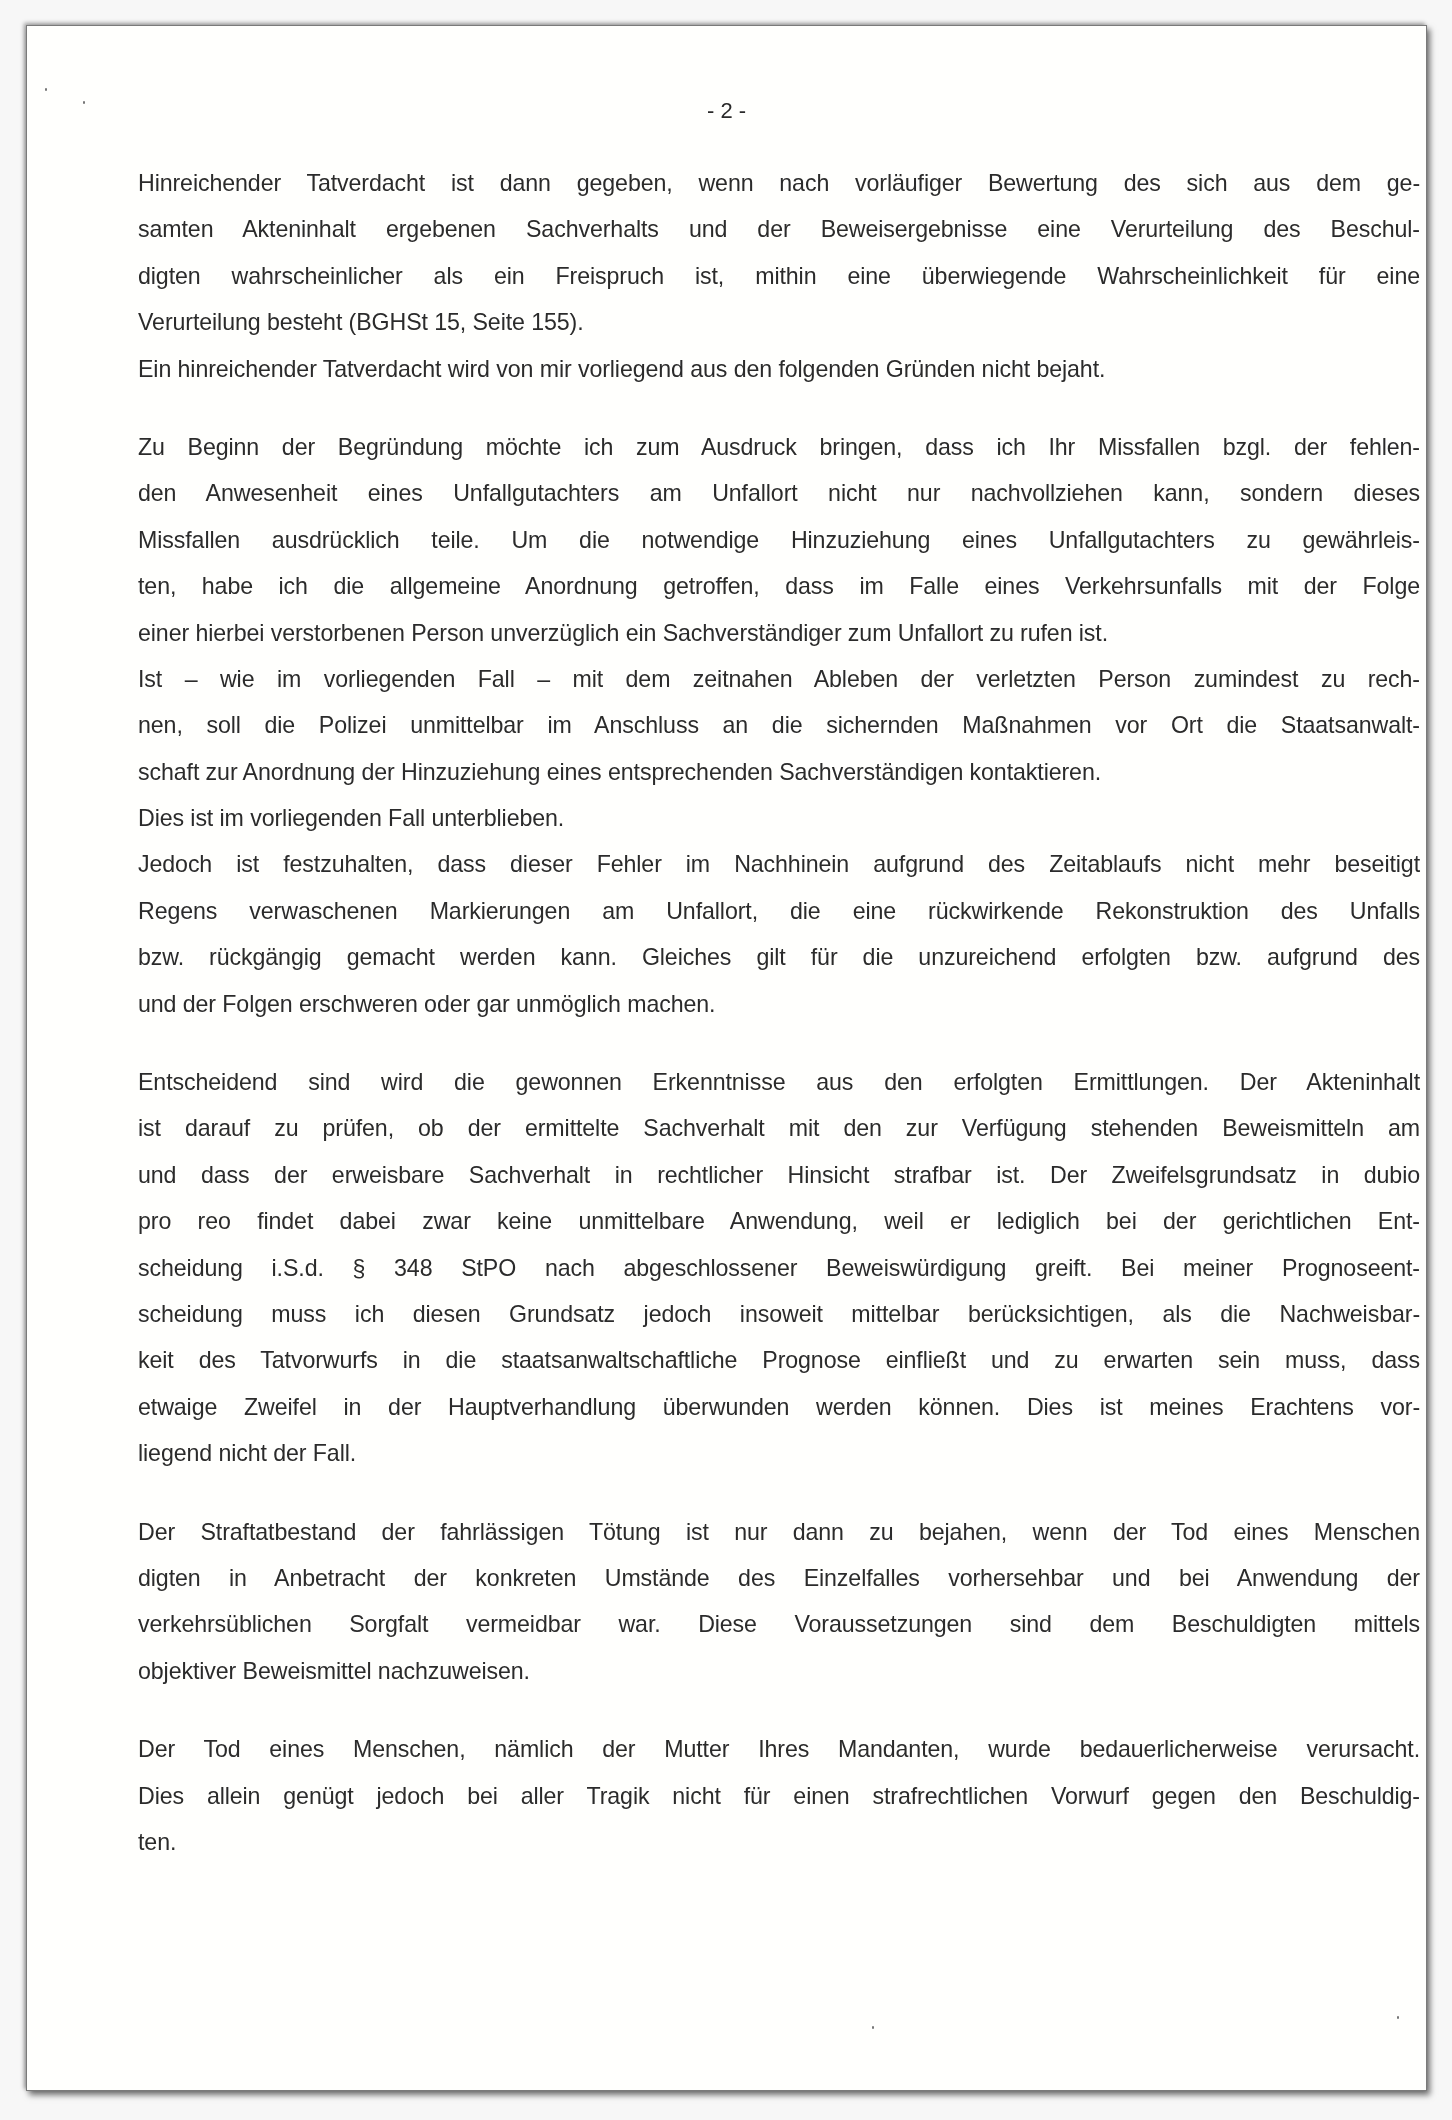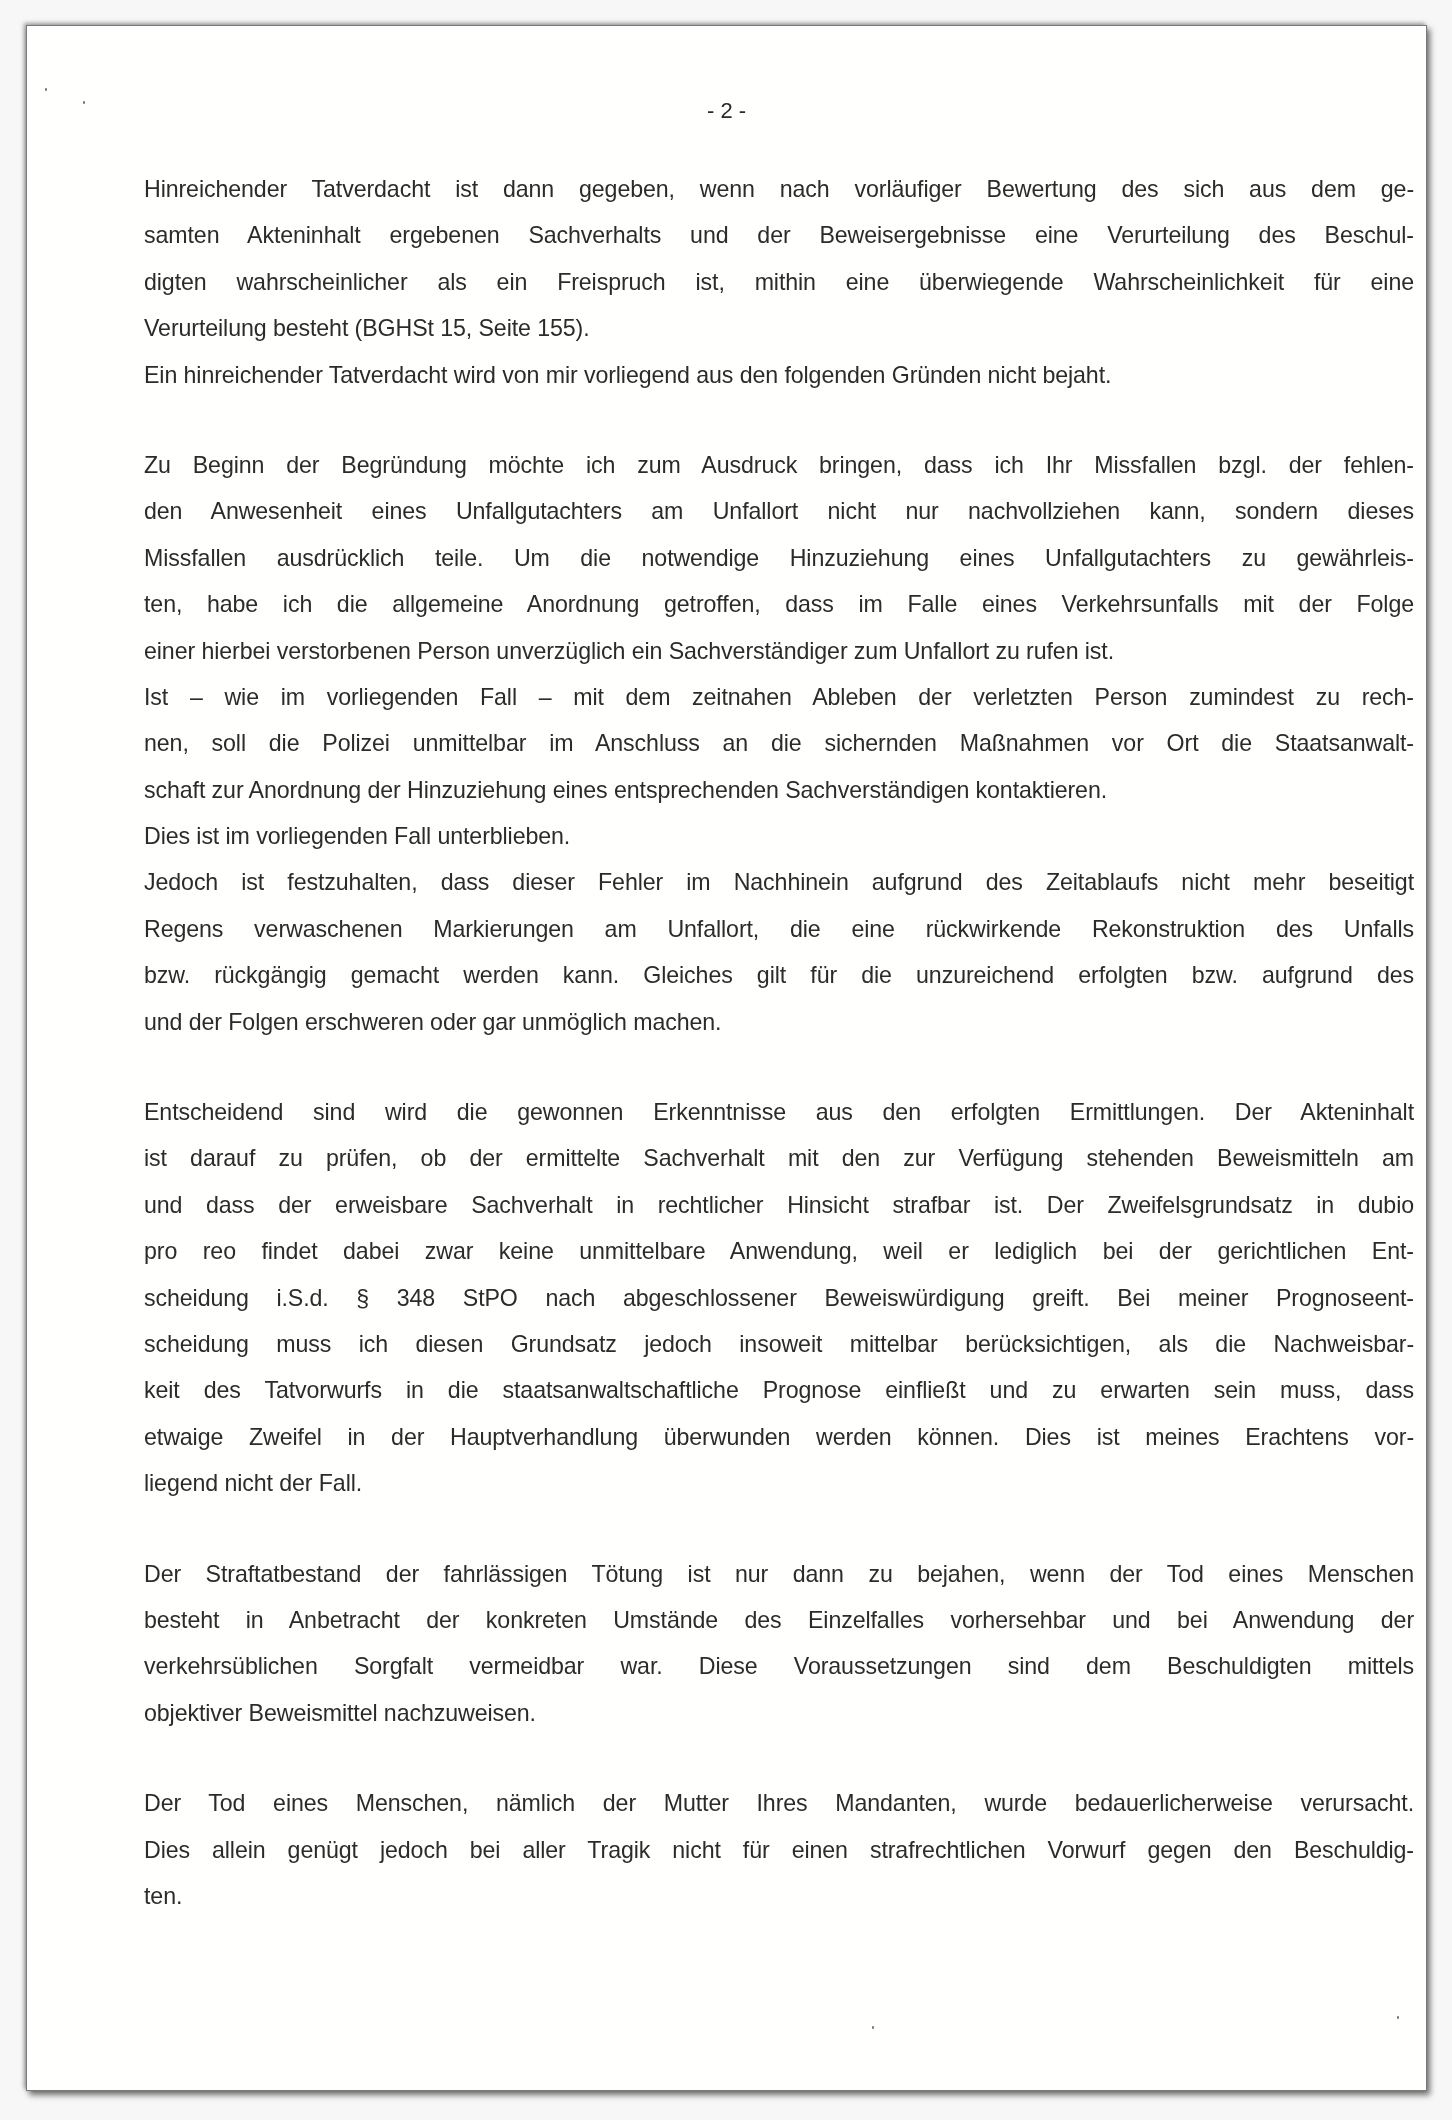--- a/index.html
+++ b/index.html
@@ -39,21 +39,21 @@
       left: 107px;
       top: 130px;
       width: 1290px;
       font-family: "Liberation Sans", sans-serif;
       font-size: 23.2px;
       color: #2b2b2b;
       line-height: 46.4px;
       letter-spacing: -0.1px;
     }
     .para {
-      margin: 10px;
+      margin: 4px;
     }
     .line {
       display: block;
       white-space: nowrap;
       height: 46.4px;
     }
     .line.justify {
       text-align: justify;
       text-align-last: justify;
     }
@@ -109,21 +109,21 @@
       <span class="line justify">scheidung i.S.d. § 348 StPO nach abgeschlossener Beweiswürdigung greift. Bei meiner Prognoseent-</span>
       <span class="line justify">scheidung muss ich diesen Grundsatz jedoch insoweit mittelbar berücksichtigen, als die Nachweisbar-</span>
       <span class="line justify">keit des Tatvorwurfs in die staatsanwaltschaftliche Prognose einfließt und zu erwarten sein muss, dass</span>
       <span class="line justify">etwaige Zweifel in der Hauptverhandlung überwunden werden können. Dies ist meines Erachtens vor-</span>
       <span class="line">liegend nicht der Fall.</span>
     </div>
     <div class="gap"></div>
 
     <div class="para">
       <span class="line justify">Der Straftatbestand der fahrlässigen Tötung ist nur dann zu bejahen, wenn der Tod eines Menschen</span>
-      <span class="line justify">besteht in Anbetracht der konkreten Umstände des Einzelfalles vorhersehbar und bei Anwendung der</span>
+      <span class="line justify">digten in Anbetracht der konkreten Umstände des Einzelfalles vorhersehbar und bei Anwendung der</span>
       <span class="line justify">verkehrsüblichen Sorgfalt vermeidbar war. Diese Voraussetzungen sind dem Beschuldigten mittels</span>
       <span class="line">objektiver Beweismittel nachzuweisen.</span>
     </div>
     <div class="gap"></div>
 
     <div class="para">
       <span class="line justify">Der Tod eines Menschen, nämlich der Mutter Ihres Mandanten, wurde bedauerlicherweise verursacht.</span>
       <span class="line justify">Dies allein genügt jedoch bei aller Tragik nicht für einen strafrechtlichen Vorwurf gegen den Beschuldig-</span>
       <span class="line">ten.</span>
     </div>

